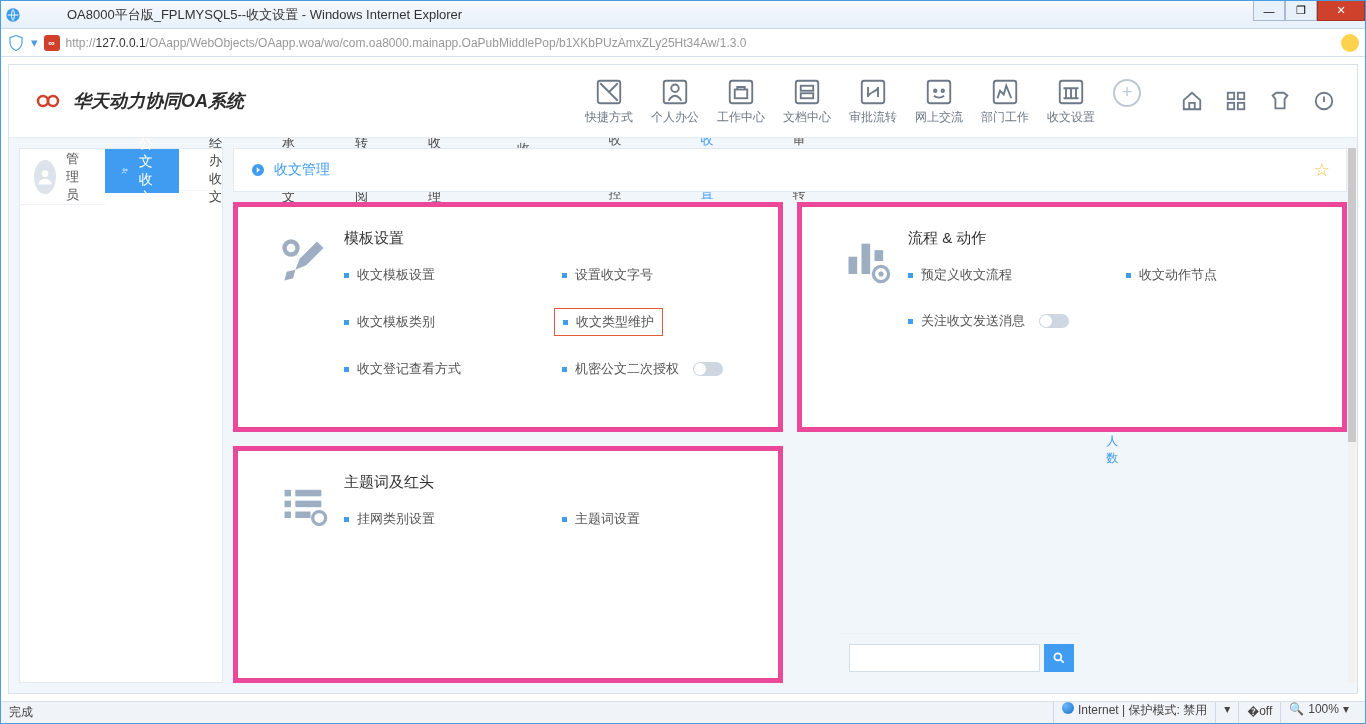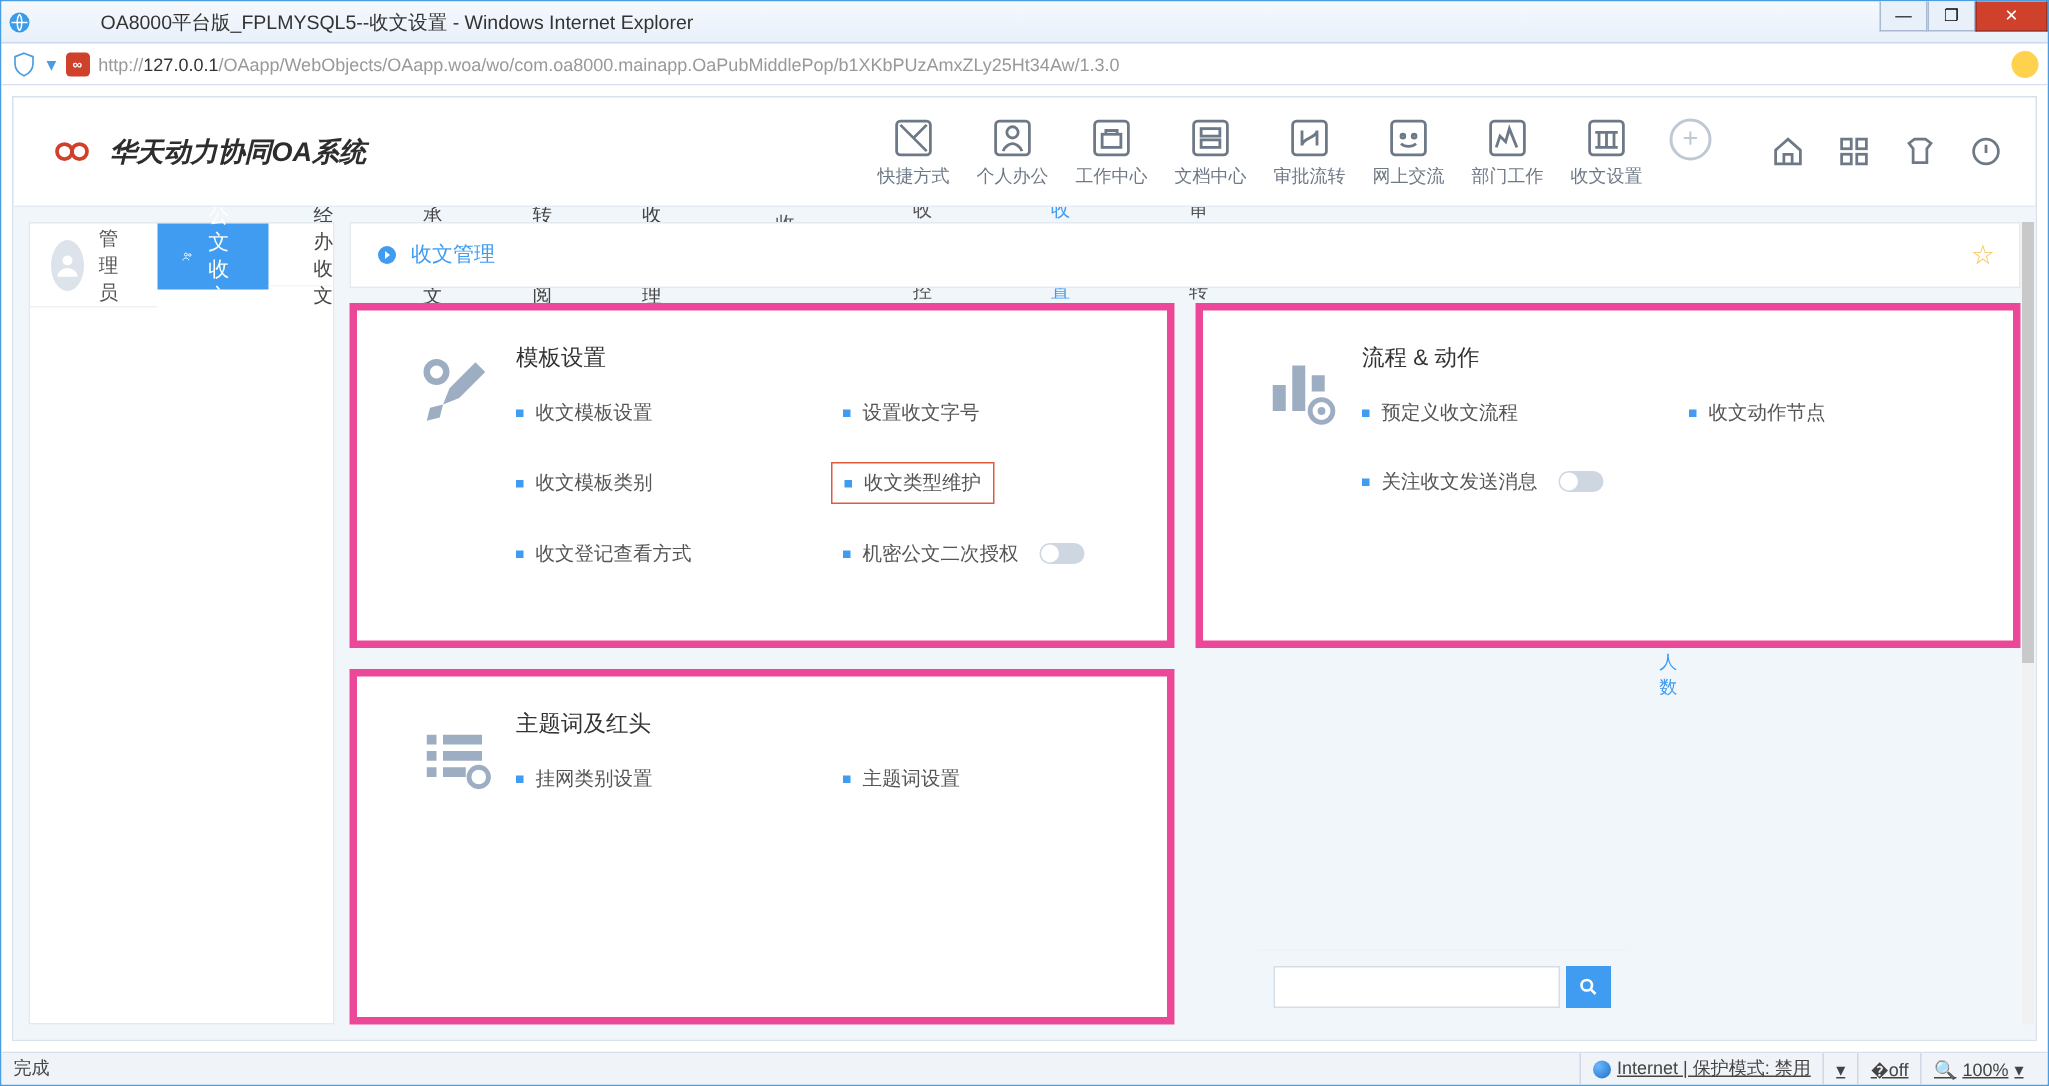--- a/index.html
+++ b/index.html
@@ -75,21 +75,21 @@
 .lnk .sq { width: 5px; height: 5px; background: #3f9cf1; }
 .lnk.boxed { border: 1px solid #e25a3c; padding: 4px 8px; margin: -4px -8px -4px -8px; width: fit-content; }
 .toggle { width: 30px; height: 14px; background: #cdd6e1; border-radius: 8px; position: relative; margin-left: 6px; }
 .toggle::after { content: ""; position: absolute; left: 1px; top: 1px; width: 12px; height: 12px; background: #fff; border-radius: 50%; }
 .vscroll { position: absolute; right: -9px; top: 0; bottom: 0; width: 8px; background: #f1f1f1; }
 .vscroll .thumb { position: absolute; left: 0; right: 0; top: 0; height: 55%; background: #c9c9c9; }
 
 
 .status { height: 22px; background: #f0f3f7; border-top: 1px solid #d7e0ec; display: flex; align-items: center; padding: 0 8px; font-size: 12px; color: #444; }
 .status .spacer { flex: 1; }
-.status .seg { padding: 0 8px; border-left: 1px solid #cfd8e4; height: 100%; display: flex; align-items: center; gap: 4px; text-decoration: underline; }
+.status .seg { padding: 0 8px; border-left: 1px solid #cfd8e4; height: 100%; display: flex; align-items: flex-start; gap: 4px; }
 .globe { width: 12px; height: 12px; border-radius: 50%; background: radial-gradient(circle at 30% 30%, #6db8ff, #1a6fc4); }
 </style>
 </head>
 <body>
 
 <div class="window">
 
   <div class="titlebar">
     <svg class="ie-icon" viewBox="0 0 24 24">
         <circle cx="12" cy="12" r="10" fill="#3a9be8"></circle>

